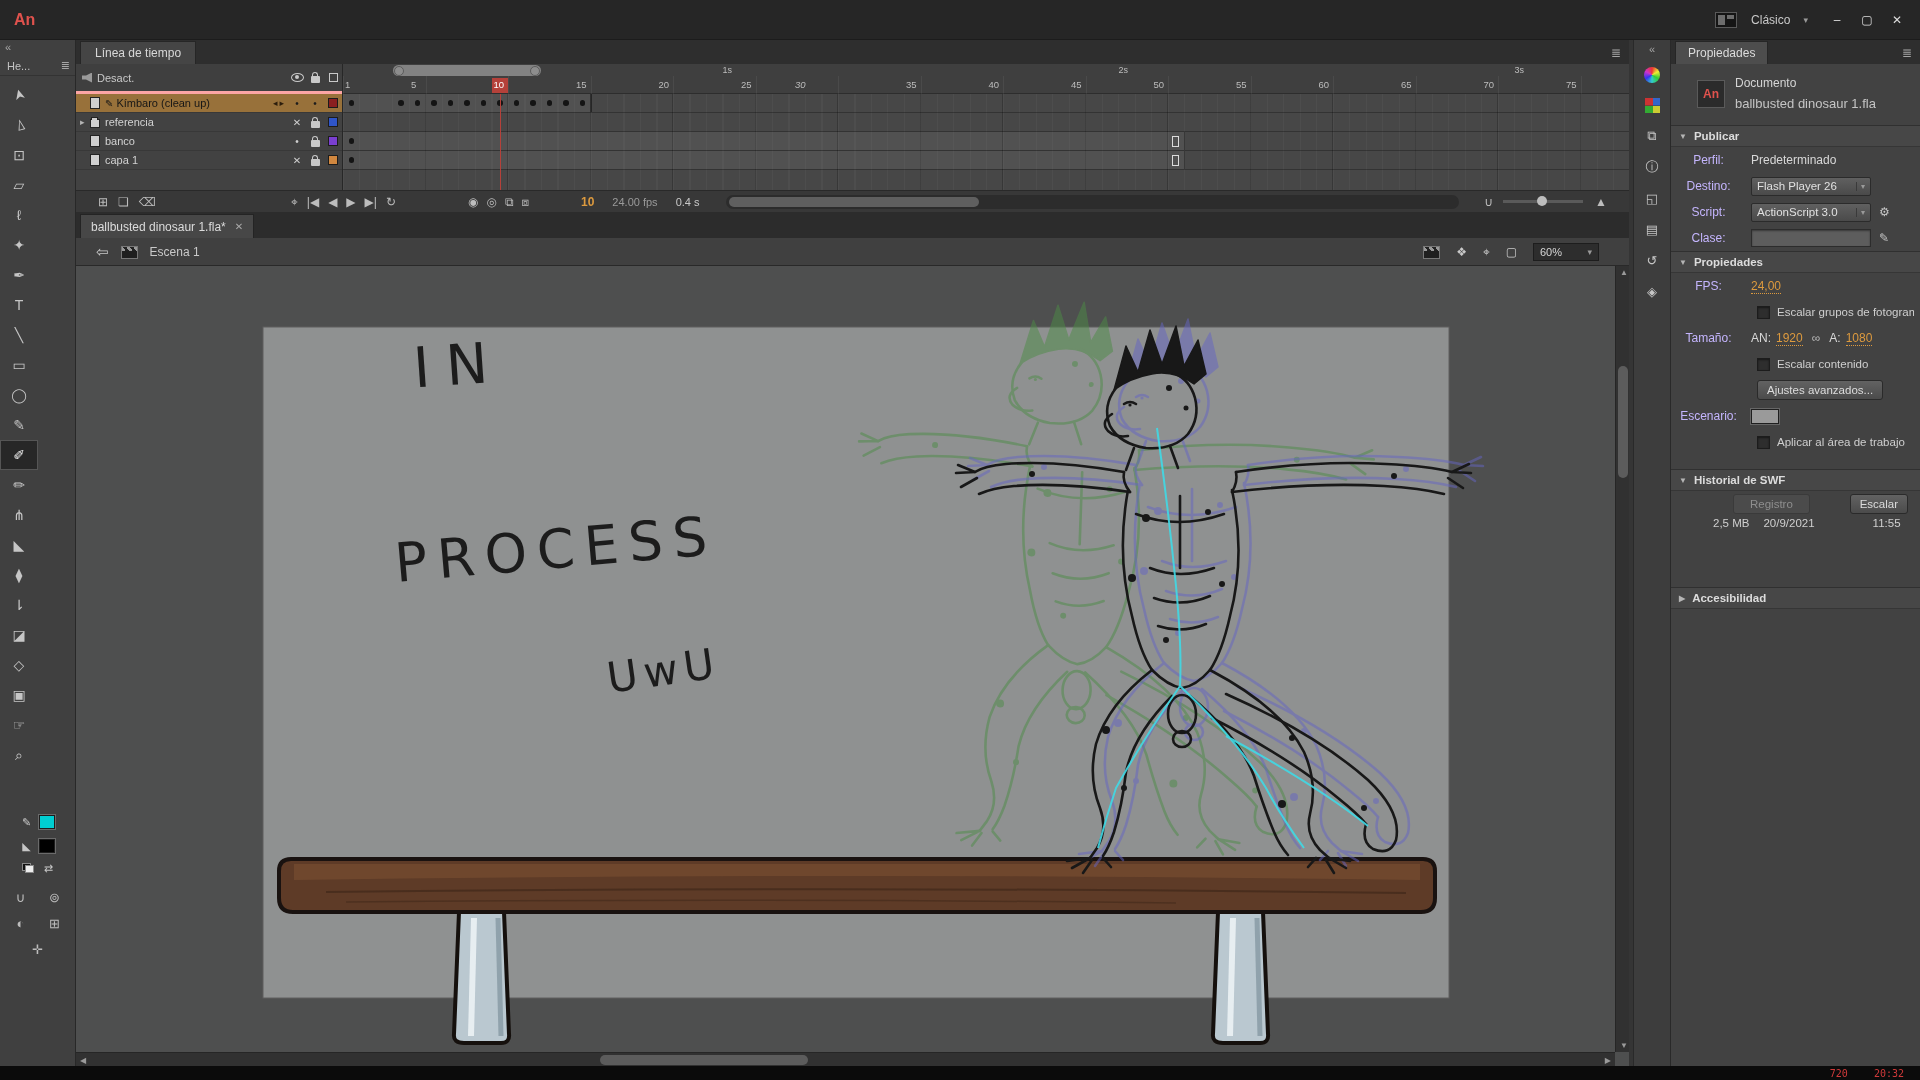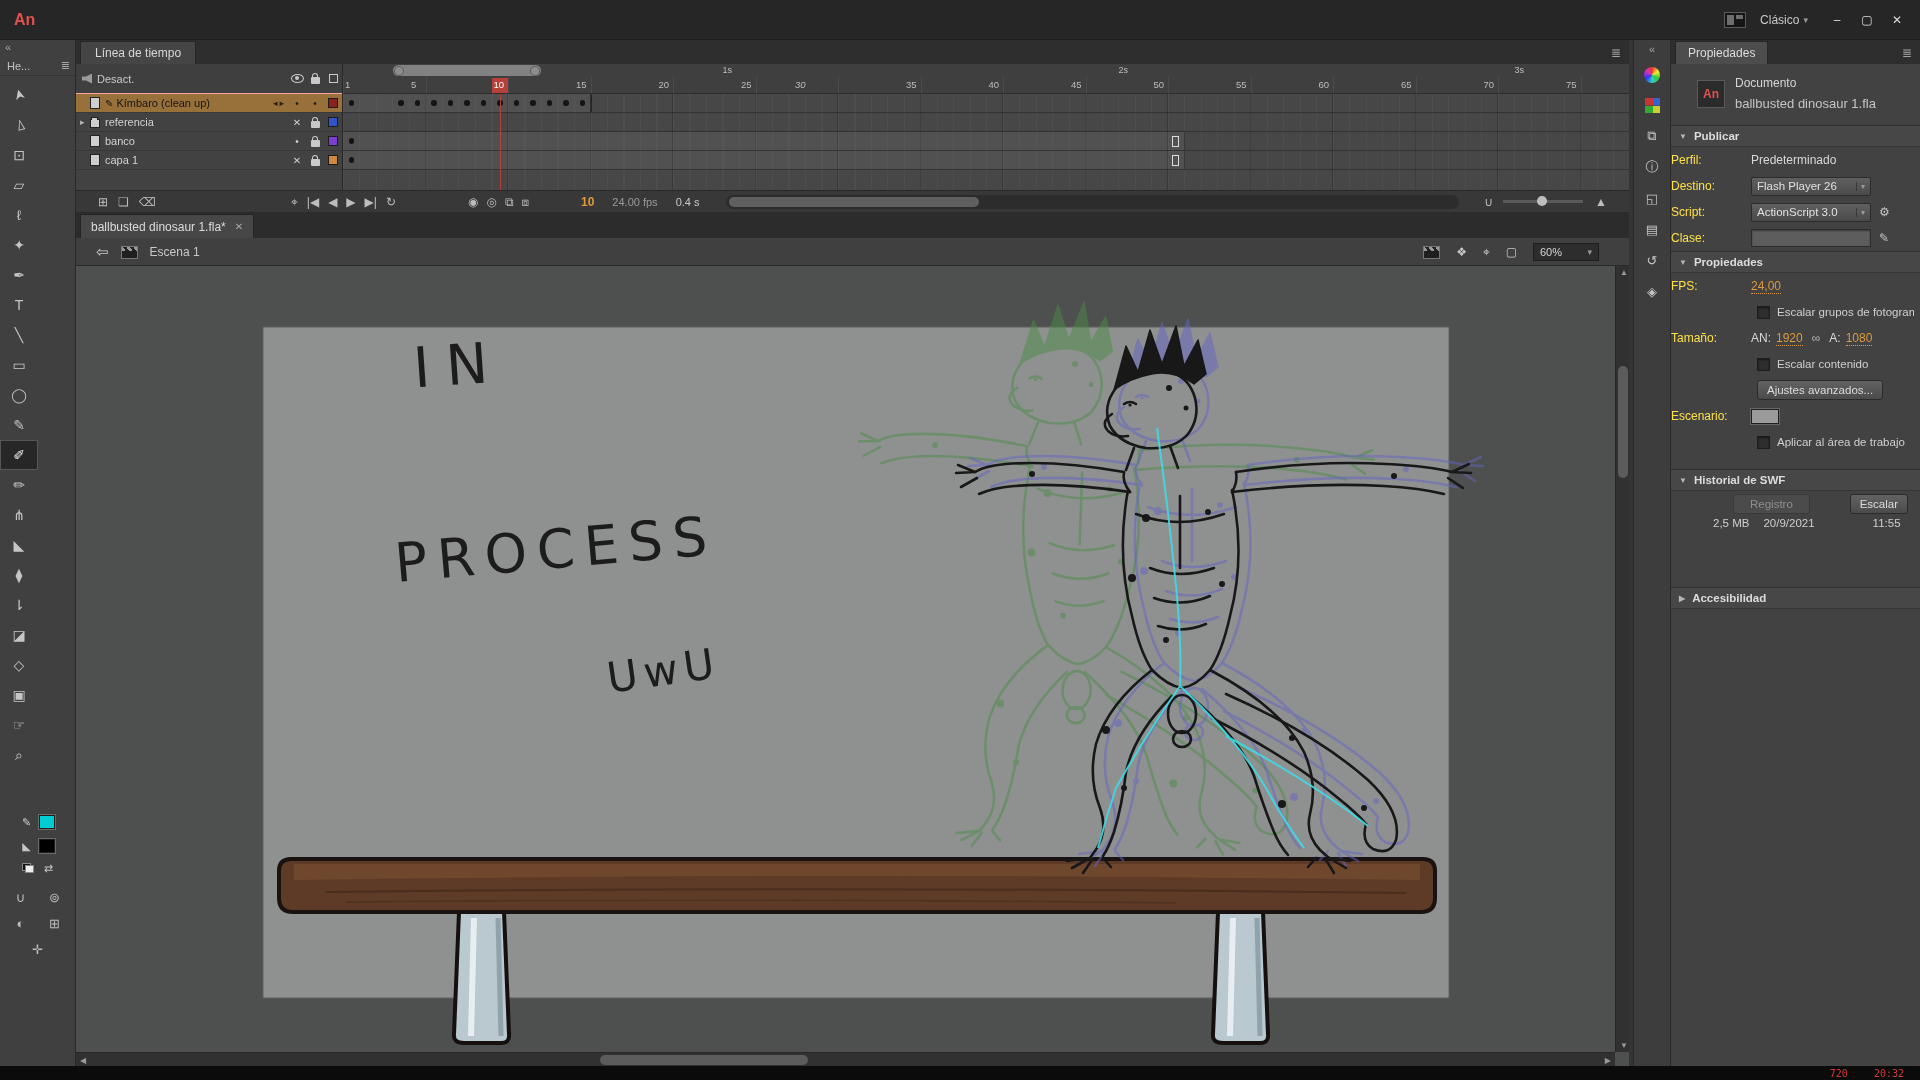--- a/index.html
+++ b/index.html
@@ -9,21 +9,21 @@
   
   #menubar{position:absolute;left:0;top:0;width:1920px;height:40px;background:var(--menubar-bg);
     display:flex;align-items:center;padding:0 8px;border-bottom:1px solid #1c1c1c;z-index:30}
   .logo{color:#e0524d;font-weight:bold;font-size:16px;padding:0 10px 0 6px}
   #menubar-items{display:flex;align-items:center}
   .menu-item{font-size:13px;color:#c9c9c9;padding:0 11px;height:40px;display:flex;align-items:center;cursor:default}
   .mb-right{margin-left:auto;display:flex;align-items:center;gap:14px}
   .ws-icon{width:22px;height:16px;background:#151515;border:1px solid #5a5a5a;position:relative}
   .ws-icon::before{content:"";position:absolute;left:2px;top:2px;width:7px;height:10px;background:#6d6d6d}
   .ws-icon::after{content:"";position:absolute;right:2px;top:2px;width:7px;height:4px;background:#6d6d6d}
-  .ws-label{font-size:12px;color:#c9c9c9;display:flex;align-items:center;gap:4px}
+  .ws-label{font-size:12px;color:#c9c9c9;display:flex;align-items:center;gap:13px}
   .caret{font-size:9px;color:#9a9a9a}
   .winbtns{display:flex}
   .winbtn{width:30px;height:26px;display:flex;align-items:center;justify-content:center;font-size:12px;color:#ddd}
 
   
   #tools-panel{position:absolute;left:0;top:40px;width:76px;bottom:14px;background:#404040;border-right:1px solid #282828}
   .tp-head{height:36px;position:relative;border-bottom:1px solid #333}
   .chev{position:absolute;left:5px;top:1px;font-size:11px;color:#a5a5a5}
   .tp-title{position:absolute;left:7px;bottom:3px;font-size:11px;color:#c3c3c3}
   .tp-menu{position:absolute;right:5px;bottom:3px;font-size:11px;color:#a5a5a5}
@@ -44,21 +44,21 @@
   #tool-options{display:flex;flex-wrap:wrap;justify-content:center;padding-top:6px}
   .opt{width:34px;height:26px;display:flex;align-items:center;justify-content:center;font-size:13px;color:#bdbdbd}
 
   
   #timeline-panel{position:absolute;left:76px;top:40px;width:1553px;height:172px;background:#8b5cf6}
   .tl-tabs{height:24px;background:#2e2e2e;display:flex;align-items:flex-end;position:relative}
   .tl-tab{margin-left:4px;padding:4px 14px 4px;background:#454545;font-size:12px;color:#d8d8d8;border:1px solid #262626;border-bottom:none}
   .tl-menu{position:absolute;right:8px;top:6px;font-size:12px;color:#a5a5a5}
   .tl-body{position:absolute;top:24px;left:0;right:0;height:126px;display:flex}
   .tl-left{width:267px;background:#424242;border-right:1px solid #272727;display:flex;flex-direction:column}
-  .hdr-row{height:30px;display:flex;align-items:center;border-bottom:1px solid #fca5a5;padding-left:6px;font-size:11px;color:#c9c9c9;background:#3f3f3f}
+  .hdr-row{height:30px;display:flex;align-items:center;border-bottom:3px solid #fca5a5;padding-left:6px;font-size:11px;color:#c9c9c9;background:#3f3f3f}
   .hdr-label{flex:1;display:flex;align-items:center;gap:5px}
   .spk{width:10px;height:10px;background:#9a9a9a;clip-path:polygon(0 30%,40% 30%,100% 0,100% 100%,40% 70%,0 70%)}
   .lcell{width:18px;display:flex;align-items:center;justify-content:center;font-size:10px;color:#cfcfcf}
   .ieye{display:inline-block;width:13px;height:9px;border:1.5px solid #c9c9c9;border-radius:50%;position:relative}
   .ieye::after{content:"";position:absolute;left:3.2px;top:1.2px;width:4px;height:4px;background:#c9c9c9;border-radius:50%}
   .ilock{position:relative;display:inline-block;width:9px;height:7px;background:#c9c9c9;border-radius:1px;margin-top:4px}
   .ilock::before{content:"";position:absolute;left:1.5px;top:-4px;width:4px;height:4px;border:1.5px solid #c9c9c9;border-bottom:none;border-radius:3px 3px 0 0}
   .isq{display:inline-block;width:9px;height:9px;border:1.5px solid #c9c9c9}
   #layer-list{flex:1}
   .layer-row{height:19px;display:flex;align-items:center;padding-left:4px;border-bottom:1px solid #383838;font-size:11px;color:#d2d2d2;cursor:default}
@@ -158,21 +158,21 @@
   .pp-menu{position:absolute;right:8px;top:6px;font-size:12px;color:#a5a5a5}
   .doc-head{display:flex;align-items:center;gap:10px;padding:12px 10px 14px 26px}
   .doc-icon{width:28px;height:28px;background:#2b2b2b;border:1px solid #5a5a5a;color:#e0524d;font-weight:bold;
     font-size:12px;display:flex;align-items:center;justify-content:center}
   .doc-type{font-size:12px;color:#d5d5d5;margin-bottom:6px}
   .doc-name{font-size:13px;color:#c5c5c5}
   .sec-h{background:#474747;border-top:1px solid #303030;border-bottom:1px solid #363636;padding:4px 8px;
     font-size:11.5px;font-weight:bold;color:#dcdcdc;display:flex;gap:7px;align-items:center}
   .tri{font-size:8px;color:#b5b5b5}
   .prow{display:flex;align-items:center;min-height:26px;padding:1px 6px 1px 0;font-size:12px}
-  .plabel{width:80px;text-align:left;padding-right:5px;color:#fde047;flex:none}
+  .plabel{width:80px;text-align:center;padding-right:5px;color:#c4b5fd;flex:none}
   .pval{color:#d8d8d8}
   .pbtn{background:linear-gradient(#626262,#4b4b4b);border:1px solid #2a2a2a;border-radius:3px;color:#dcdcdc;
     font-size:11.5px;font-family:"Liberation Sans",sans-serif;padding:3px 9px;cursor:default}
   .dd{width:120px;height:19px;background:linear-gradient(#606060,#4a4a4a);border:1px solid #2b2b2b;border-radius:2px;
     display:flex;align-items:center;justify-content:space-between;padding:0 5px;font-size:11.5px;color:#e0e0e0}
   .dd .caret{font-size:8px;border-left:1px solid #3a3a3a;padding-left:4px}
   .mini-ico{margin-left:8px;font-size:12px;color:#c5c5c5}
   .classfield{width:120px;height:18px;background:#5d5d5d;border:1px solid #2c2c2c;box-shadow:inset 0 1px 2px rgba(0,0,0,.4)}
   .hot{color:var(--accent-orange);border-bottom:1px dotted var(--accent-orange);cursor:default}
   .cb{width:13px;height:13px;background:#2e2e2e;border:1px solid #1c1c1c;box-shadow:inset 0 1px 2px rgba(0,0,0,.5);flex:none;margin-right:7px}

